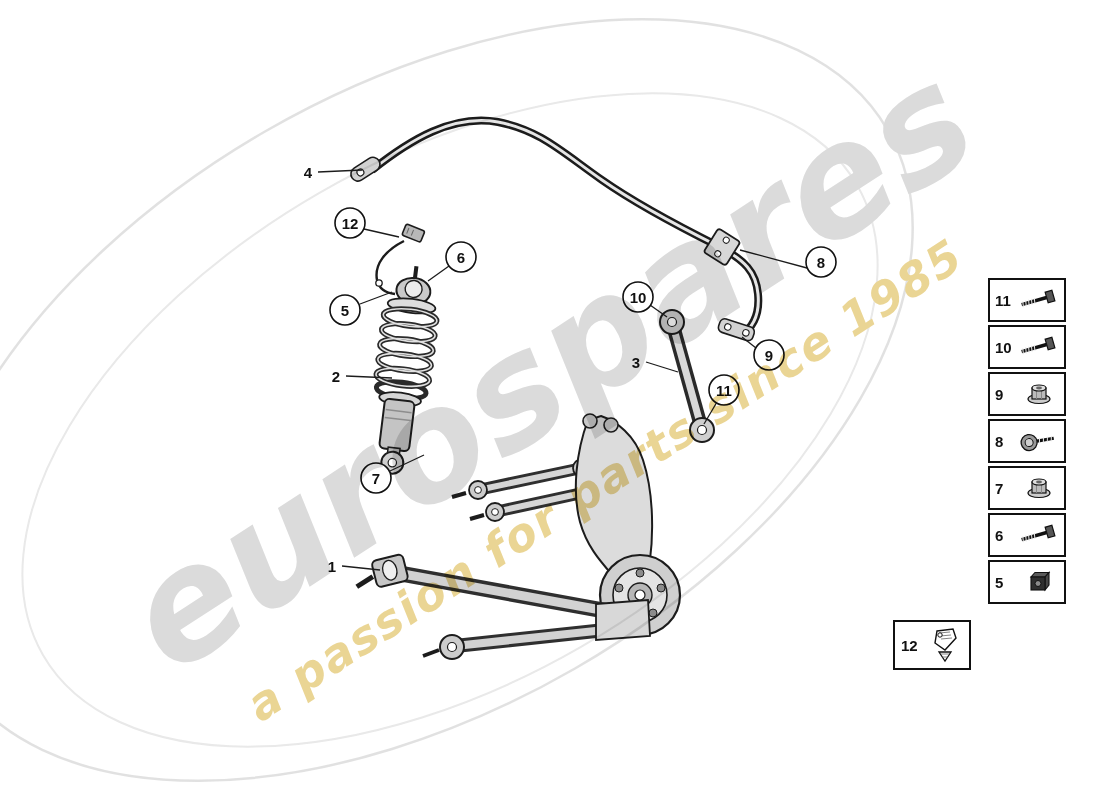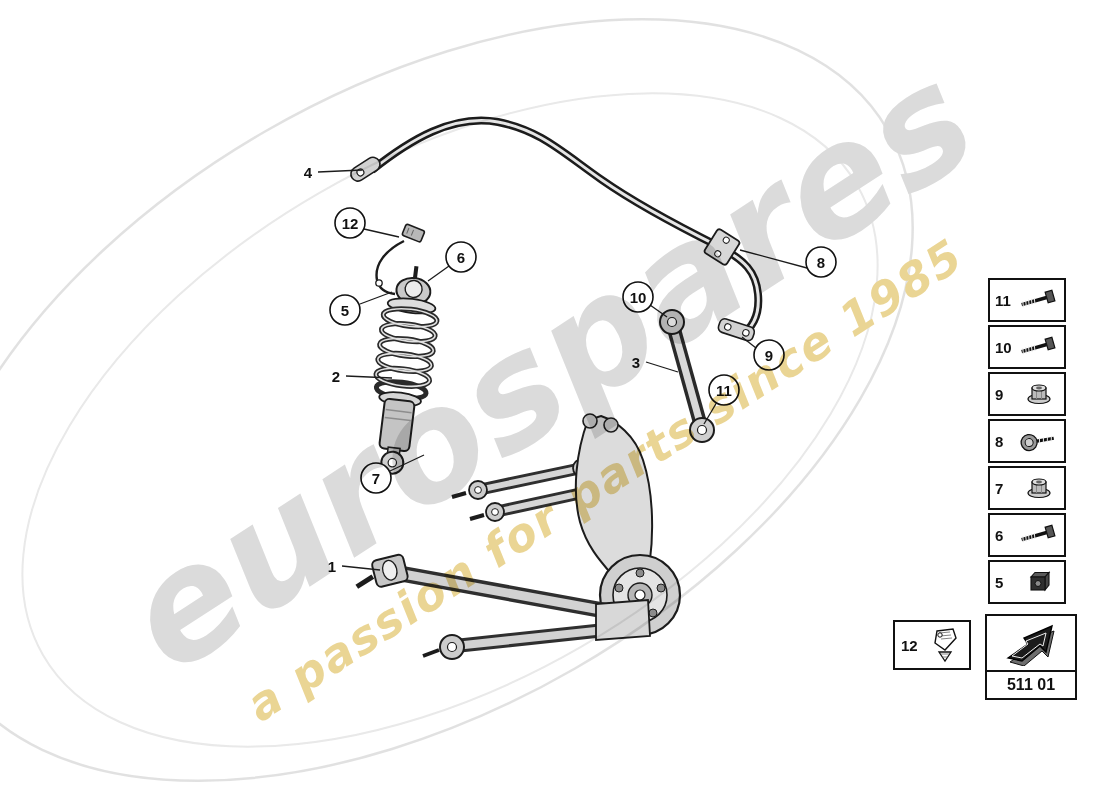--- a/index.html
+++ b/index.html
@@ -312,24 +312,14 @@
     <span class="legend-num">12</span>
     <svg width="34" height="38" viewBox="0 0 34 38">
       <polygon points="8,5 24,3 27,12 16,24 6,17" fill="none" stroke="#111" stroke-width="1.4"></polygon>
       <path d="M10 7 L21 6 M11 10 L22 9 M12 13 L23 12" stroke="#777" stroke-width="0.9"></path>
       <circle cx="11" cy="9" r="2.2" fill="#fff" stroke="#111" stroke-width="1"></circle>
       <polygon points="10,26 22,26 16,35" fill="none" stroke="#111" stroke-width="1.3"></polygon>
       <path d="M12 28 L20 28 M13.5 31 L18.5 31" stroke="#777" stroke-width="0.9"></path>
     </svg>
   </div>
 
-  <div class="group-box">
-    <div class="group-arrow">
-      <svg width="62" height="46" viewBox="0 0 62 46">
-        <polygon points="10,42 30,28 26,22 54,11 48,37 42,31 24,46" fill="#6e6e6e" stroke="#111" stroke-width="1"></polygon>
-        <polygon points="8,38 28,24 24,18 52,6 46,32 40,26 22,41" fill="#1b1b1b" stroke="#000" stroke-width="1.4"></polygon>
-        <polygon points="12,36 28,24 26,21 46,13 43,26 40,24 22,38" fill="none" stroke="#efefef" stroke-width="1"></polygon>
-      </svg>
-    </div>
-    <div class="group-code">511 01</div>
-  </div>
 
 </div>
 
 </body></html>

